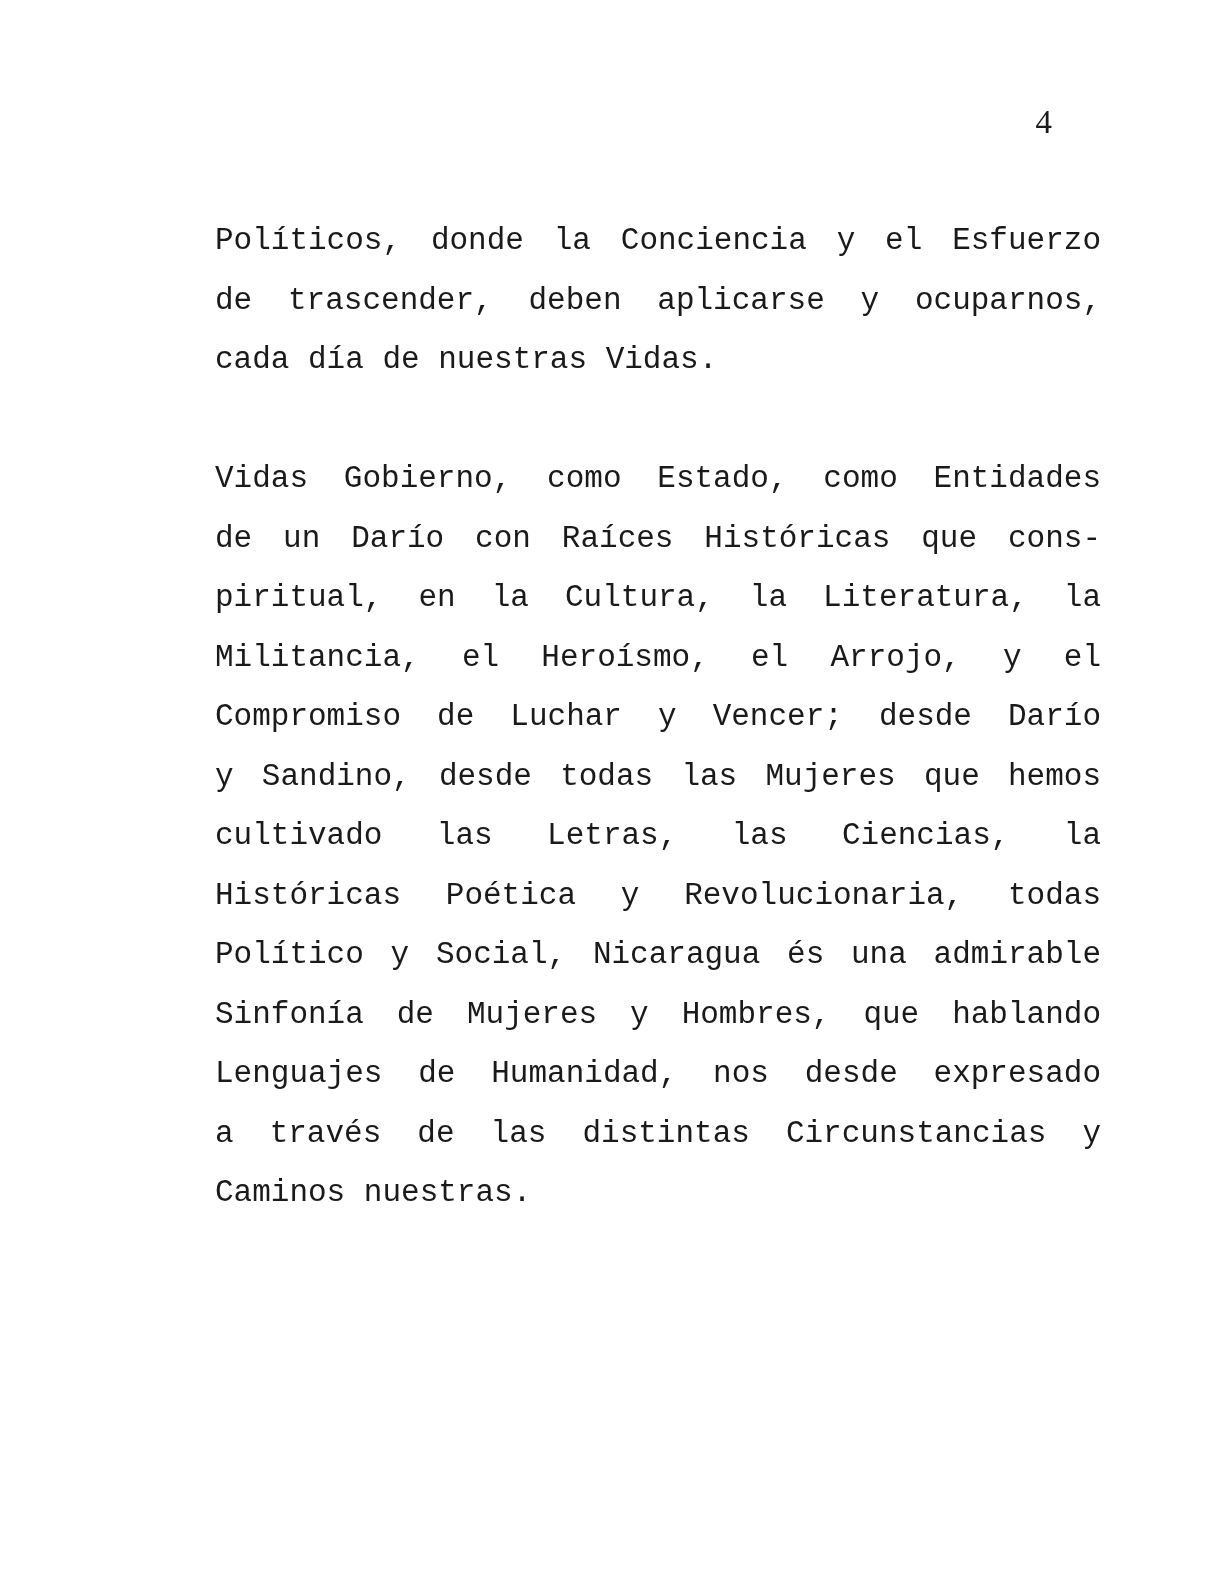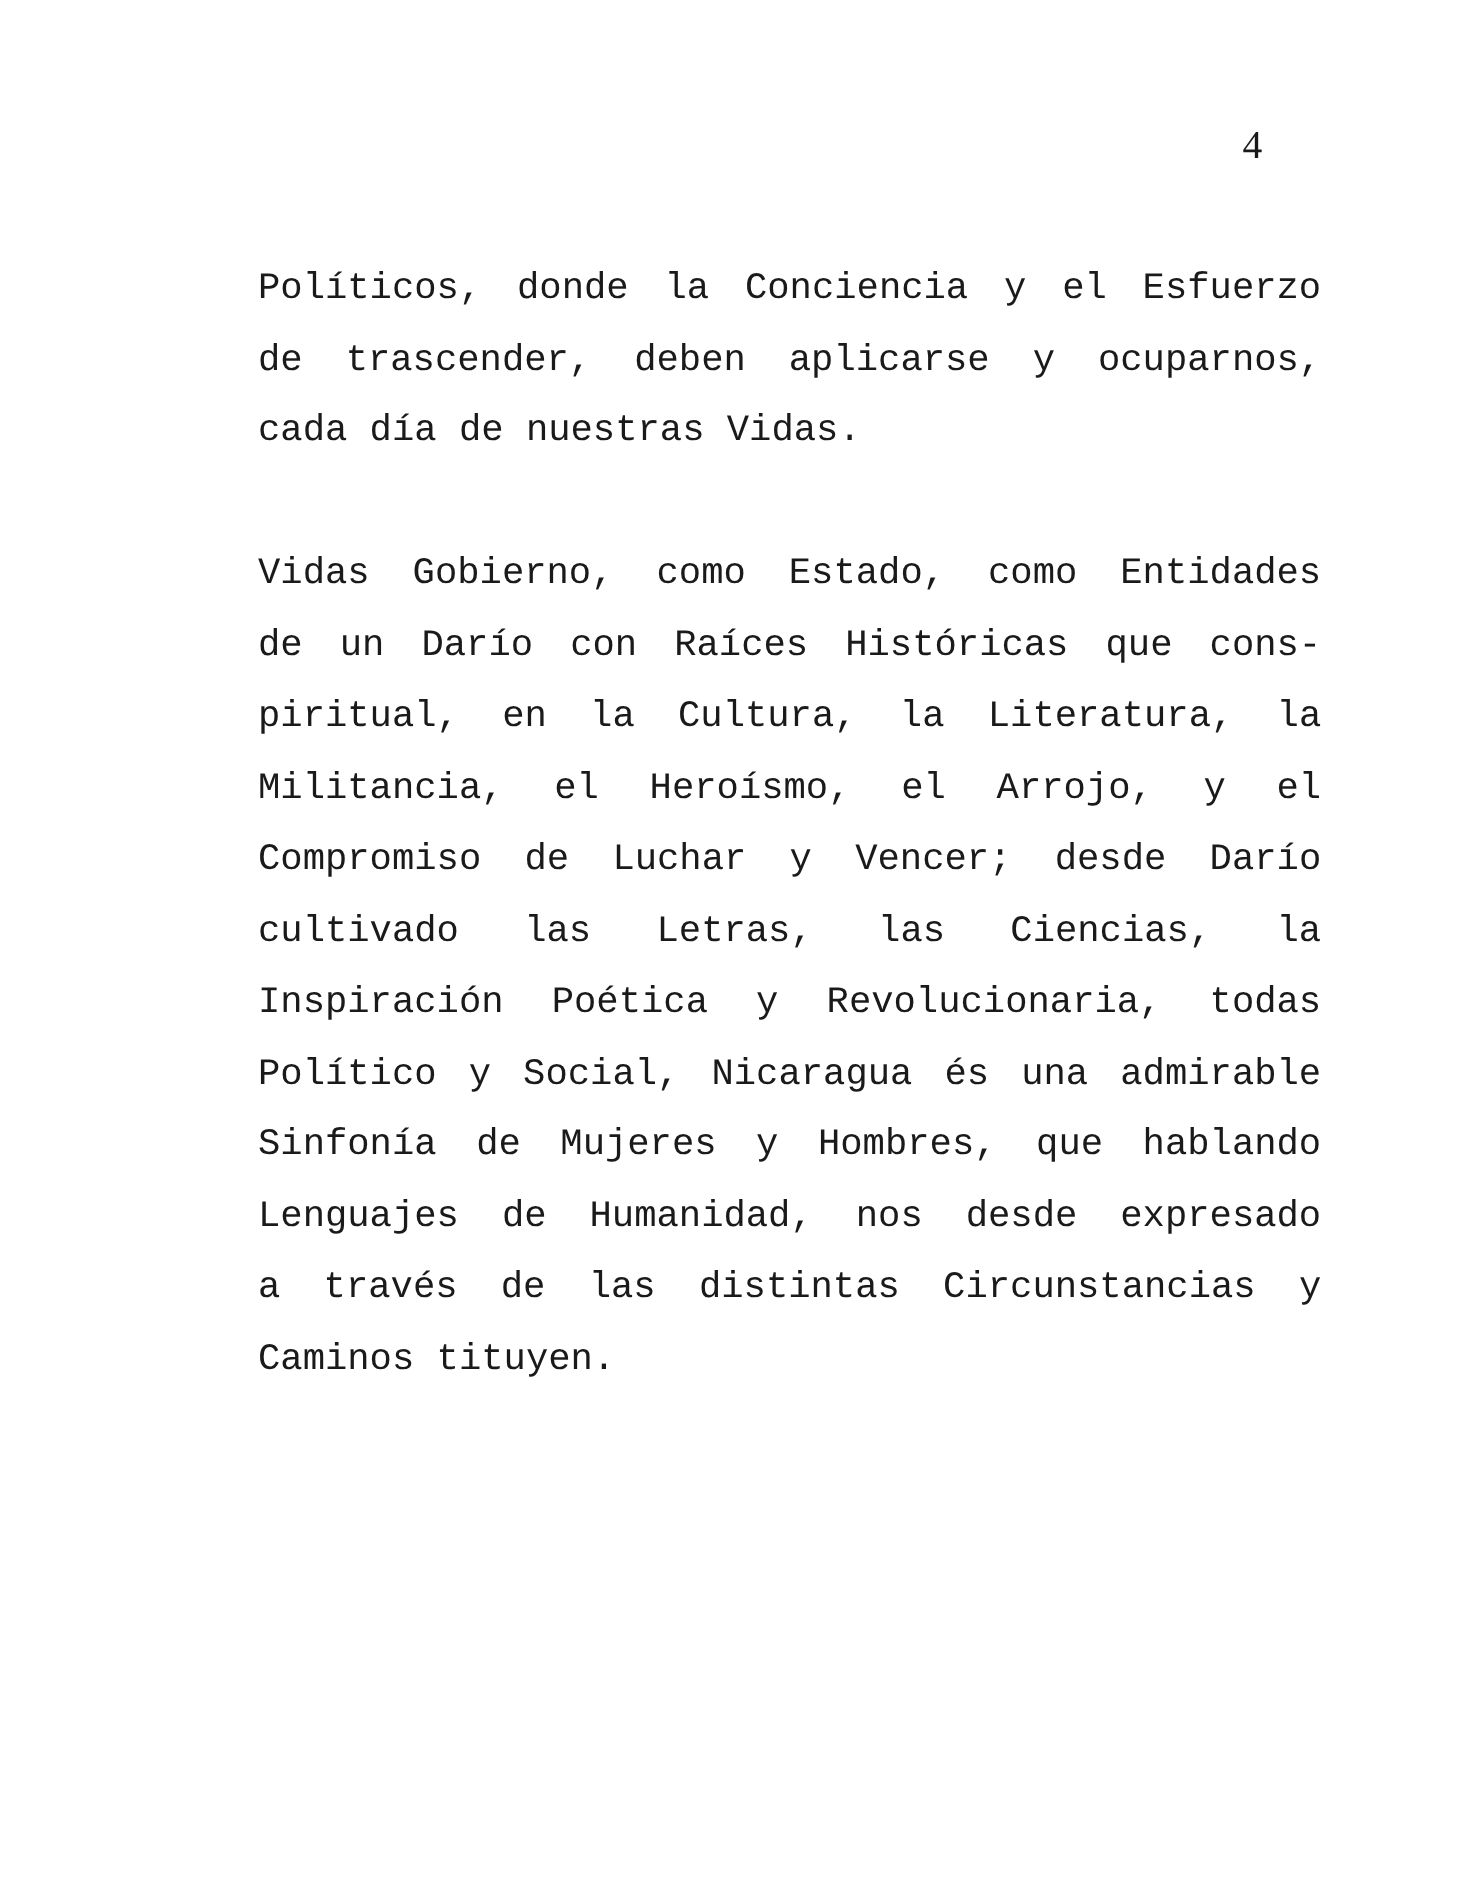--- a/index.html
+++ b/index.html
@@ -62,22 +62,23 @@
         <span class="line">Políticos, donde la Conciencia y el Esfuerzo</span>
         <span class="line">de trascender, deben aplicarse y ocuparnos,</span>
         <span class="line">cada día de nuestras Vidas.</span>
       </p>
       <p class="para">
         <span class="line">Vidas Gobierno, como Estado, como Entidades</span>
         <span class="line">de un Darío con Raíces Históricas que cons-</span>
         <span class="line">piritual, en la Cultura, la Literatura, la</span>
         <span class="line">Militancia, el Heroísmo, el Arrojo, y el</span>
         <span class="line">Compromiso de Luchar y Vencer; desde Darío</span>
+        <span class="line">y Sandino, desde todas las Mujeres que hemos</span>
         <span class="line">cultivado las Letras, las Ciencias, la</span>
-        <span class="line">Inspiración Poética y Revolucionaria, todas</span>
+        <span class="line">Históricas Poética y Revolucionaria, todas</span>
         <span class="line">Político y Social, Nicaragua és una admirable</span>
         <span class="line">Sinfonía de Mujeres y Hombres, que hablando</span>
         <span class="line">Lenguajes de Humanidad, nos desde expresado</span>
         <span class="line">a través de las distintas Circunstancias y</span>
-        <span class="line">Caminos tituyen.</span>
+        <span class="line">Caminos nuestras.</span>
       </p>
     </main>
 </div>
 
 </body></html>

